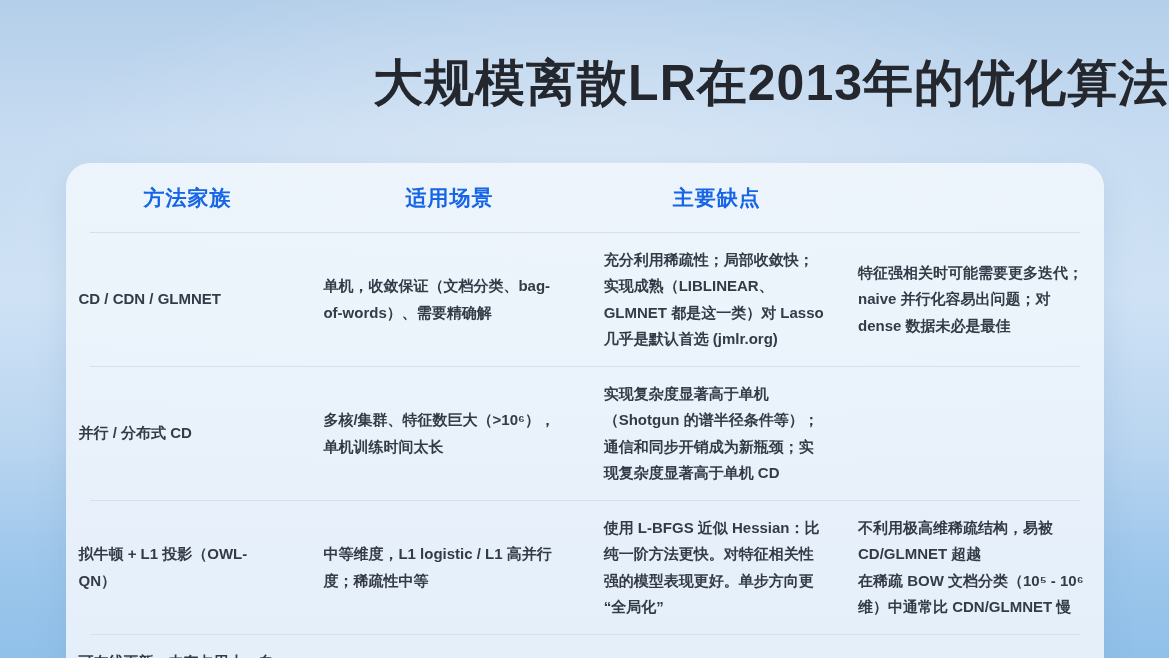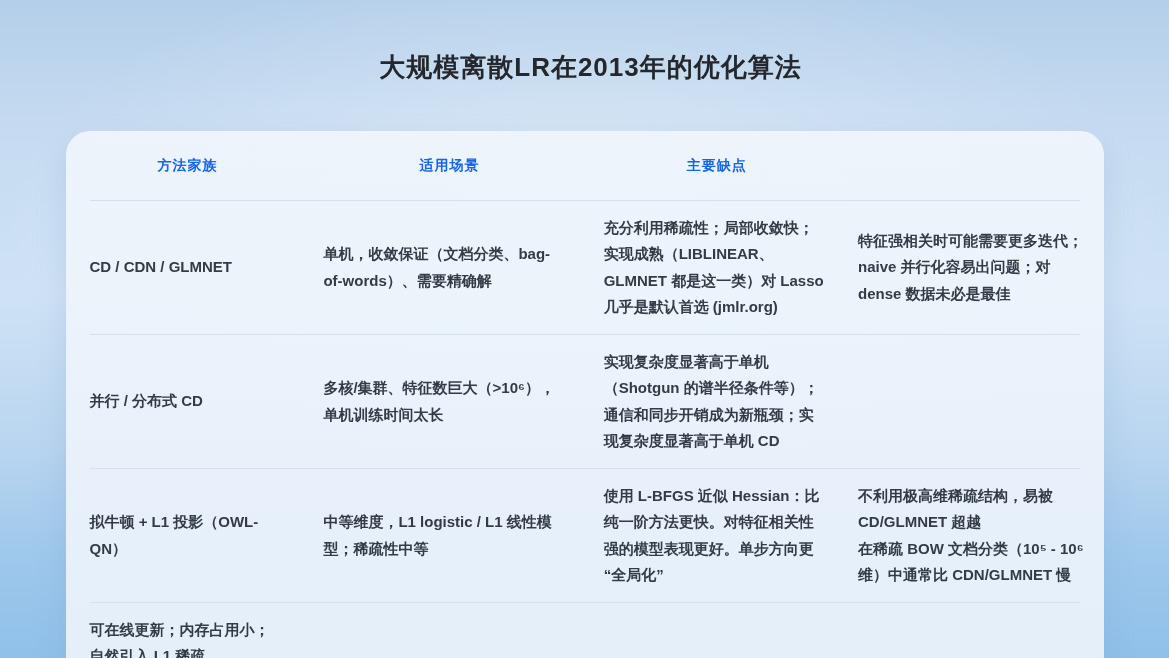--- a/index.html
+++ b/index.html
@@ -12,22 +12,22 @@
     overflow: hidden;
     position: relative;
     font-family: "Liberation Sans", "DejaVu Sans", sans-serif;
     background:
       radial-gradient(ellipse 900px 420px at 50% 34%, rgba(255,255,255,0.38), rgba(255,255,255,0) 65%),
       linear-gradient(180deg, #b4cfea 0%, #c6dbf1 20%, #cfe2f5 45%, #b9d5f0 68%, #9fc8ec 84%, #90c0e9 100%);
   }
 
   .title {
     margin: 50px 0 0 0;
-    text-align: center;
-    font-size: 26px;
+    text-align: right;
+    font-size: 50px;
     font-weight: 800;
     letter-spacing: 1px;
     color: #24272d;
     padding-left: 12px;
   }
 
   .card {
     width: 1038px;
     margin: 46px auto 0 auto;
     border-radius: 24px;
@@ -39,41 +39,41 @@
   .thead, .trow {
     display: grid;
     grid-template-columns: 23.5% 27% 24.5% 25%;
     align-items: center;
   }
 
   .thead { height: 69px; }
 
   .th {
     text-align: center;
-    font-size: 14px;
+    font-size: 21px;
     font-weight: 700;
     color: #1565e6;
     letter-spacing: 1px;
   }
 
   .divider {
     height: 1px;
     background: #d5e0ec;
     margin: 0 24px;
   }
 
   .cell {
     font-size: 15px;
     font-weight: 600;
     color: #333b47;
     line-height: 1.75;
     padding: 14px 18px 14px 14px;
     white-space: pre-line;
   }
-  .trow .cell:first-child { padding-left: 24px; padding-right: 26px; }
+  .trow .cell:first-child { padding-left: 13px; padding-right: 26px; }
   .trow .cell:nth-child(2) { padding-right: 30px; }
   .trow .cell:nth-child(4) { padding-right: 8px; }
 
   .r1 { min-height: 112px; }
   .r2 { min-height: 88px; }
   .r3 { min-height: 96px; }
   .r4 { min-height: 80px; }
 </style>
 </head>
 <body>
@@ -102,21 +102,21 @@
   <div class="trow r2">
     <div class="cell">并行 / 分布式 CD</div>
     <div class="cell">多核/集群、特征数巨大（&gt;10⁶），单机训练时间太长</div>
     <div class="cell">实现复杂度显著高于单机（Shotgun 的谱半径条件等）；通信和同步开销成为新瓶颈；实现复杂度显著高于单机 CD</div>
   </div>
 
   <div class="divider"></div>
 
   <div class="trow r3">
     <div class="cell">拟牛顿 + L1 投影（OWL-QN）</div>
-    <div class="cell">中等维度，L1 logistic / L1 线性模型；稀疏性中等</div>
+    <div class="cell">中等维度，L1 logistic / L1 高并行度；稀疏性中等</div>
     <div class="cell">使用 L-BFGS 近似 Hessian：比纯一阶方法更快。对特征相关性强的模型表现更好。单步方向更“全局化”</div>
     <div class="cell">不利用极高维稀疏结构，易被 CD/GLMNET 超越
 在稀疏 BOW 文档分类（10⁵ - 10⁶ 维）中通常比 CDN/GLMNET 慢</div>
   </div>
 
   <div class="divider"></div>
 
   <div class="trow r4">
 
     <div class="cell">可在线更新；内存占用小；自然引入 L1 稀疏（truncated gradient / RDA）(jmlr.csail.mit.edu)</div>

